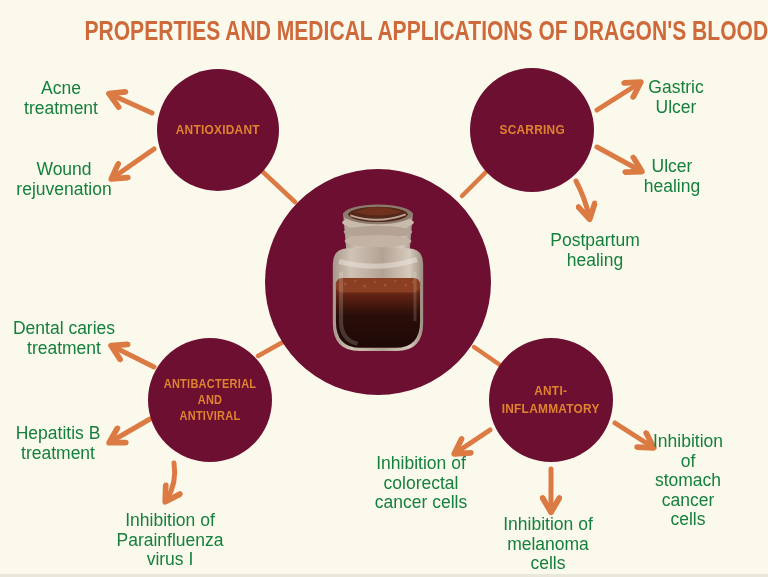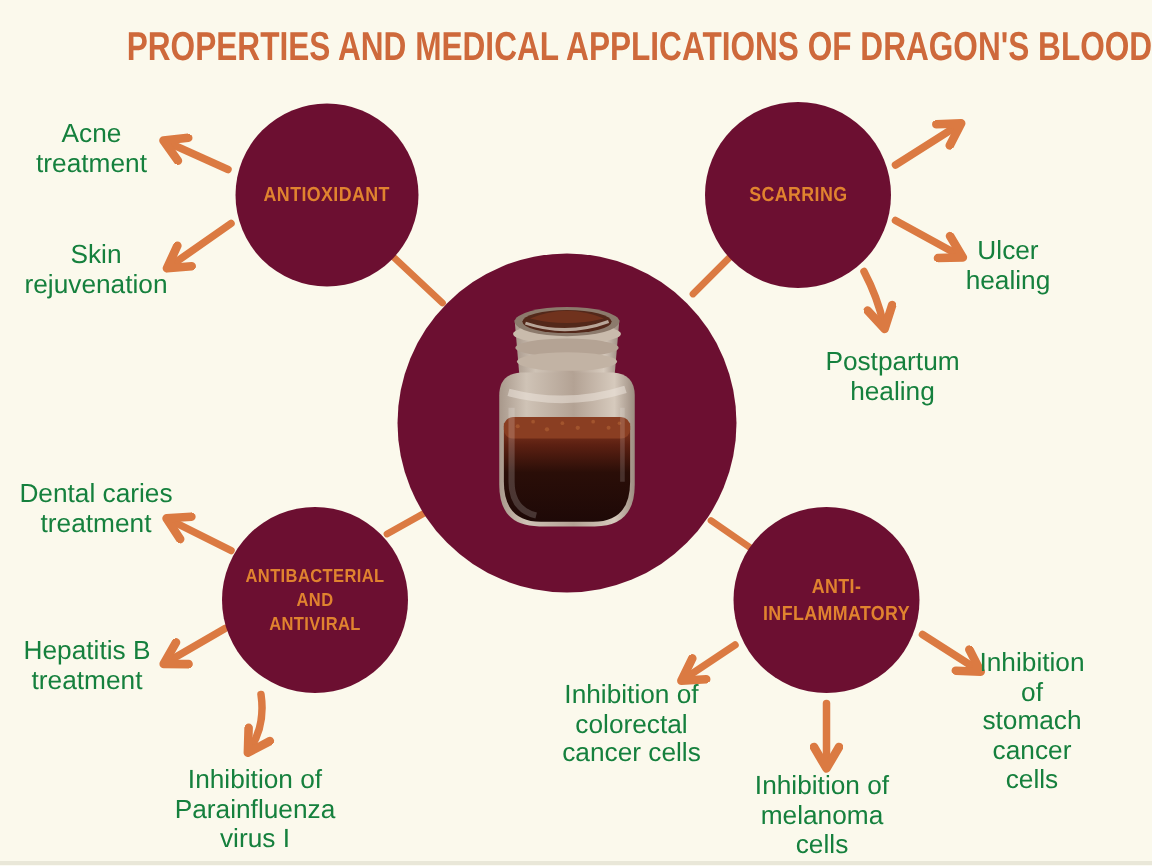--- a/index.html
+++ b/index.html
@@ -126,30 +126,32 @@
 
   <div class="circle" style="left:157px; top:69px; width:122px; height:122px;">
     <div class="clabel">ANTIOXIDANT</div>
   </div>
 
   <div class="circle" style="left:148px; top:338px; width:124px; height:124px;">
     <div class="clabel" style="font-size:12.5px;">ANTIBACTERIAL AND
 ANTIVIRAL</div>
   </div>
 
-  <div class="circle" style="left:489px; top:338px; width:124px; height:124px;justify-content:flex-end;">
+  <div class="circle" style="left:489px; top:338px; width:124px; height:124px;">
     <div class="clabel">ANTI-
 INFLAMMATORY</div>
   </div>
 
   <div class="app-label" style="left:61px; top:99px;">Acne
 treatment</div>
-  <div class="app-label" style="left:64px; top:180px;">Skin
+  <div class="app-label" style="left:64px; top:180px;">Wound
 rejuvenation</div>
 
+  <div class="app-label" style="left:676px; top:98px;">Gastric
+Ulcer</div>
   <div class="app-label" style="left:672px; top:177px;">Ulcer
 healing</div>
   <div class="app-label" style="left:595px; top:251px;">Postpartum
 healing</div>
 
   <div class="app-label" style="left:64px; top:339px;">Dental caries
 treatment</div>
   <div class="app-label" style="left:58px; top:444px;">Hepatitis B
 treatment</div>
   <div class="app-label" style="left:170px; top:540px;">Inhibition of

